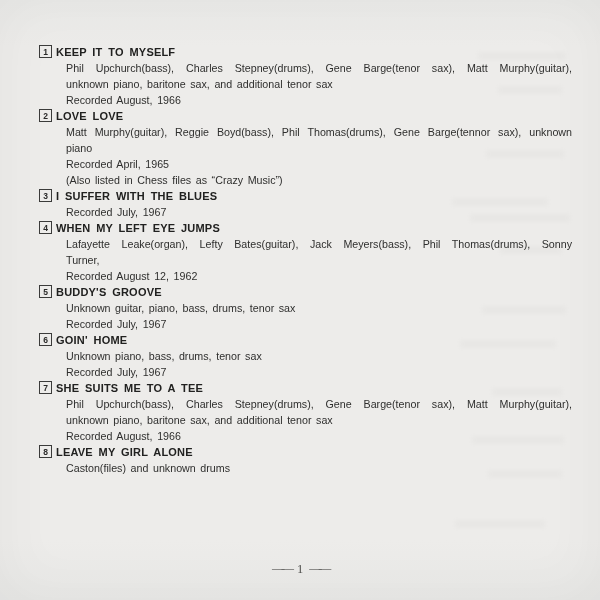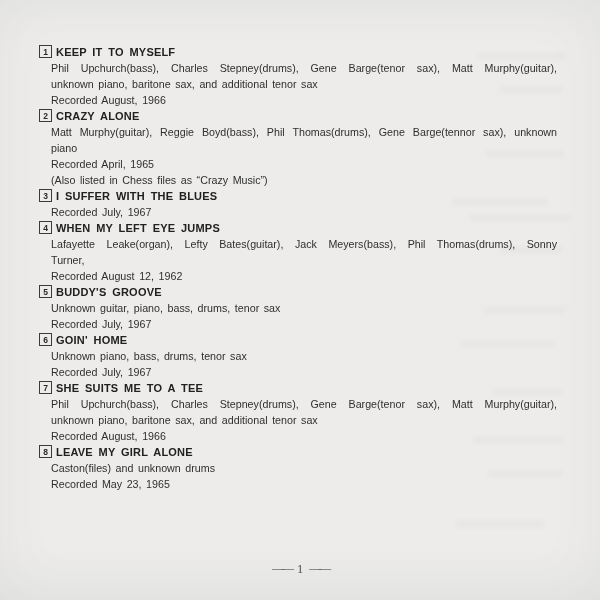--- a/index.html
+++ b/index.html
@@ -55,21 +55,21 @@
   .track-title {
     font-size: 11px;
     font-weight: bold;
     letter-spacing: 0.2px;
     word-spacing: 2.5px;
     color: #212120;
     white-space: nowrap;
     text-align: center;
   }
   .detail {
-    margin-left: 12px;
+    margin-left: 27px;
     width: 506px;
     font-size: 10.7px;
     line-height: 16px;
     word-spacing: 1.6px;
     color: #2f2f2e;
     white-space: nowrap;
   }
   .detail.stretch {
     white-space: normal;
     text-align: justify;
@@ -122,21 +122,21 @@
           <span class="numbox">1</span>
           <span class="track-title">KEEP IT TO MYSELF</span>
         </div>
         <div class="detail stretch">Phil Upchurch(bass), Charles Stepney(drums), Gene Barge(tenor sax), Matt Murphy(guitar),</div>
         <div class="detail">unknown piano, baritone sax, and additional tenor sax</div>
         <div class="detail">Recorded August, 1966</div>
       </section>
       <section>
         <div class="title-line">
           <span class="numbox">2</span>
-          <span class="track-title">CRAZY ALONE</span>
+          <span class="track-title">LOVE LOVE</span>
         </div>
         <div class="detail stretch">Matt Murphy(guitar), Reggie Boyd(bass), Phil Thomas(drums), Gene Barge(tennor sax), unknown</div>
         <div class="detail">piano</div>
         <div class="detail">Recorded April, 1965</div>
         <div class="detail">(Also listed in Chess files as “Crazy Music”)</div>
       </section>
       <section>
         <div class="title-line">
           <span class="numbox">3</span>
           <span class="track-title">I SUFFER WITH THE BLUES</span>
@@ -176,21 +176,20 @@
         <div class="detail stretch">Phil Upchurch(bass), Charles Stepney(drums), Gene Barge(tenor sax), Matt Murphy(guitar),</div>
         <div class="detail">unknown piano, baritone sax, and additional tenor sax</div>
         <div class="detail">Recorded August, 1966</div>
       </section>
       <section>
         <div class="title-line">
           <span class="numbox">8</span>
           <span class="track-title">LEAVE MY GIRL ALONE</span>
         </div>
         <div class="detail">Caston(files) and unknown drums</div>
-        <div class="detail">Recorded May 23, 1965</div>
       </section>
     </main>
 
   <footer class="pagefoot">
     <span class="dash left">——</span><span class="pagenum">1</span><span class="dash right">——</span>
   </footer>
 
 </div>
 
 </body></html>

